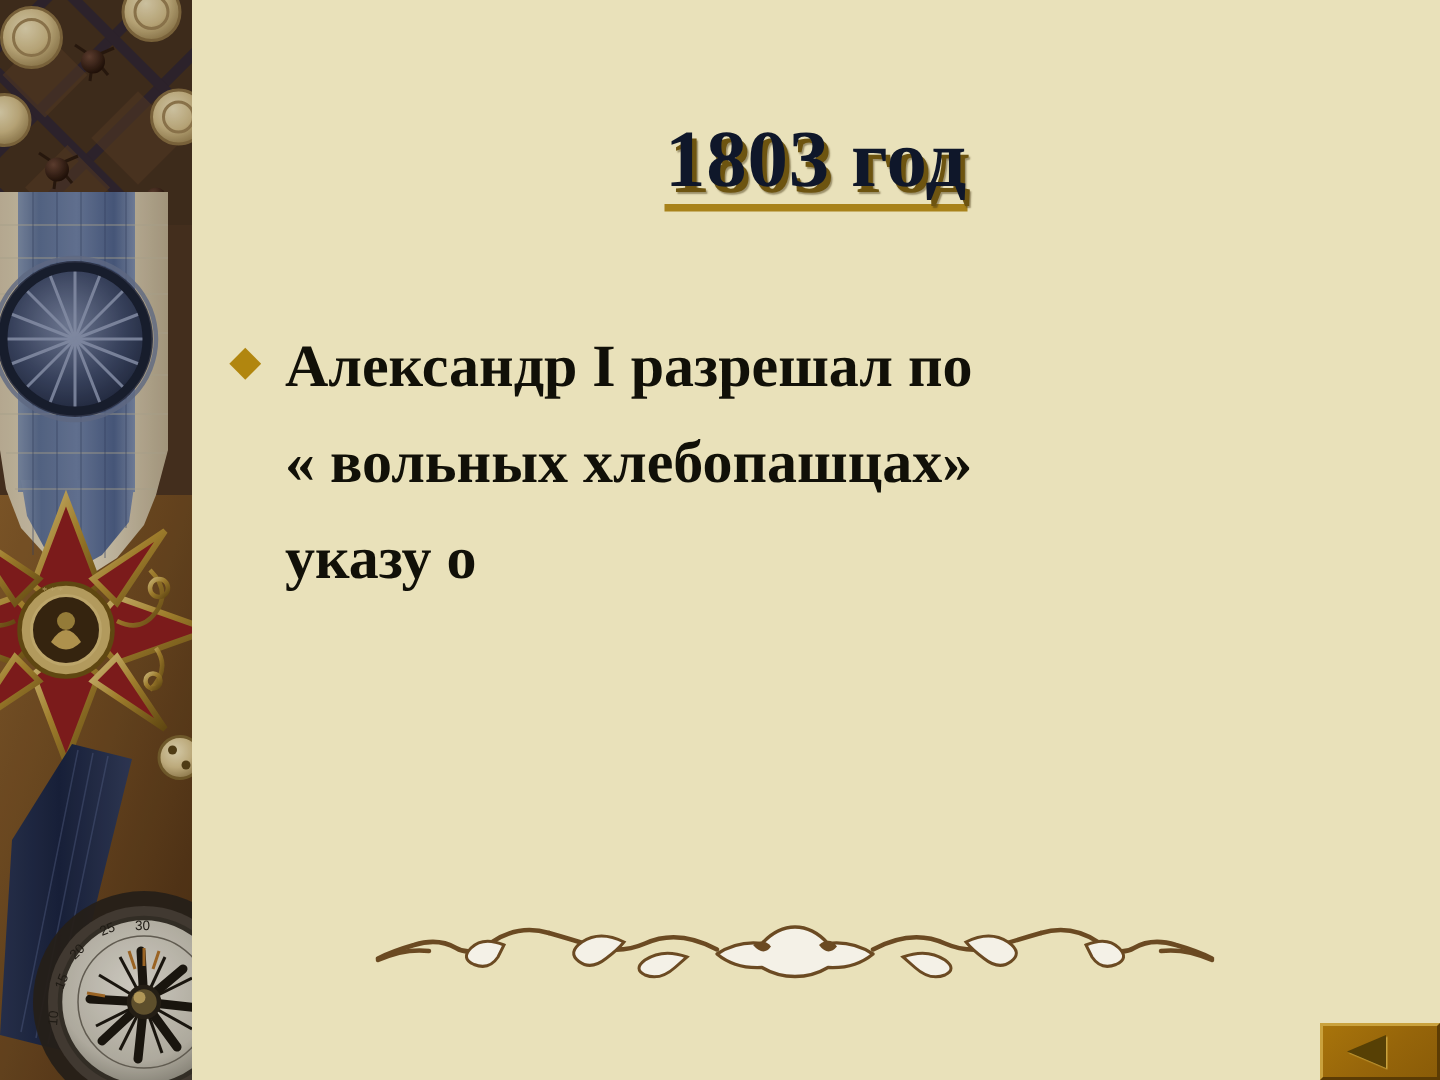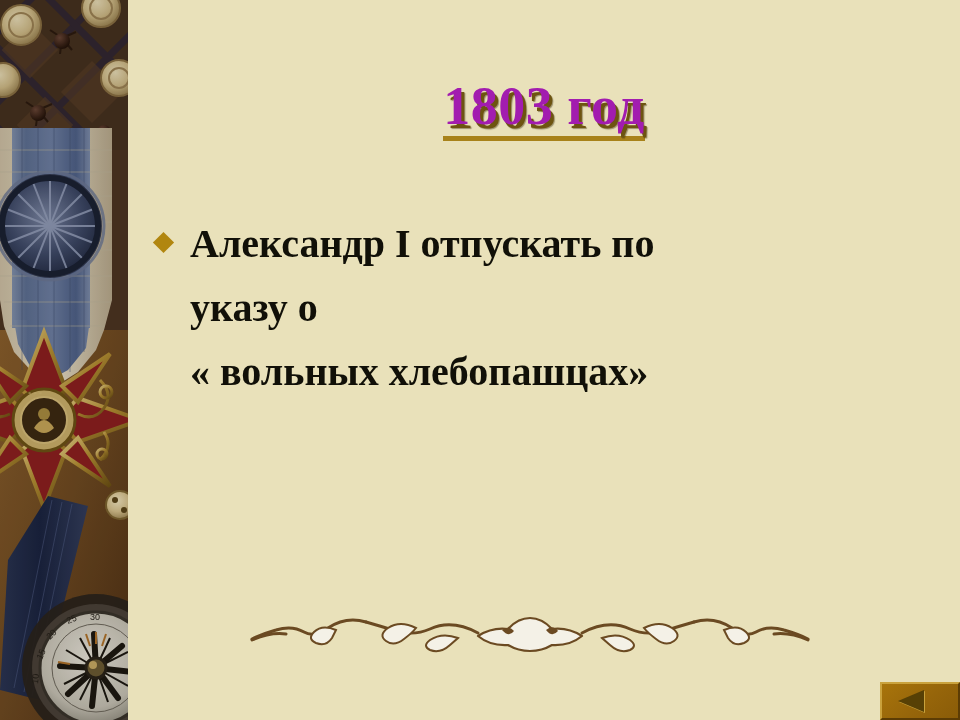--- a/index.html
+++ b/index.html
@@ -40,21 +40,21 @@
     width: 832px;
     text-align: center;
   }
   #title .title-text {
     display: inline-block;
     font-family: "Liberation Serif", serif;
     font-weight: bold;
     font-size: 54px;
     line-height: 1.05;
     letter-spacing: 0.5px;
-    color: #a21caf;
+    color: #0f172a;
     border-bottom: 5px solid #a8821a;
     padding-bottom: 1px;
     text-shadow: 3px 4px 0 #6d5410, 4px 5px 1px rgba(60,44,8,0.45);
   }
 
   
   #body-block {
     position: absolute;
     left: 150px;
     top: 212px;
@@ -359,23 +359,23 @@
   </div>
 
   <div id="title">
     <span class="title-text">1803 год</span>
   </div>
 
   <div id="body-block">
 
     <div class="para para-bold">
       <span class="bullet"></span>
-      <span class="line">Александр I отпускать по</span>
+      <span class="line">Александр I разрешал по</span>
+      <span class="line">« вольных хлебопашцах»</span>
       <span class="line">указу о</span>
-      <span class="line">« вольных хлебопашцах»</span>
     </div>
 
 
   </div>
 
   <div id="ornament">
     <svg width="580" height="56" viewBox="0 0 580 56" xmlns="http://www.w3.org/2000/svg">
       <g fill="#f4f1e7" stroke="#6b4a22" stroke-width="2.2" stroke-linejoin="round">
 
         <path d="M238 36 q14 -9 30 -7 q10 -11 22 -11 q12 0 22 11 q16 -2 30 7 q-12 10 -30 9 q-10 6 -22 6 q-12 0 -22 -6 q-18 1 -30 -9 Z"></path>

